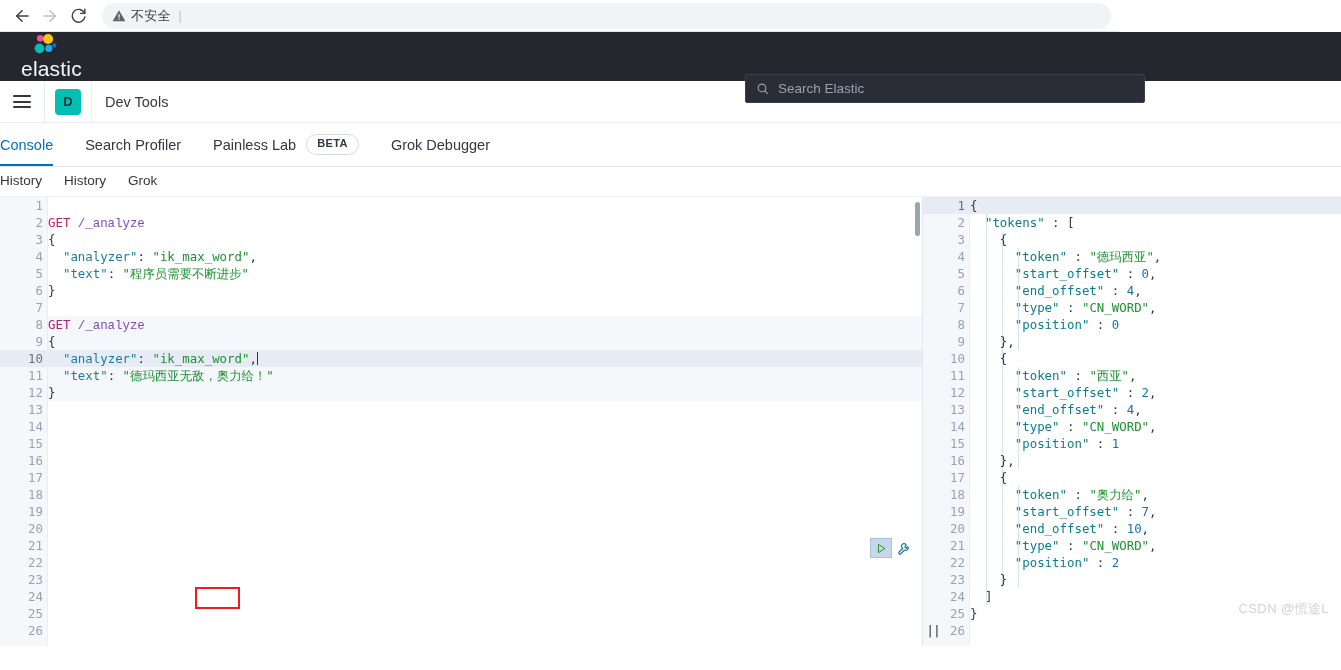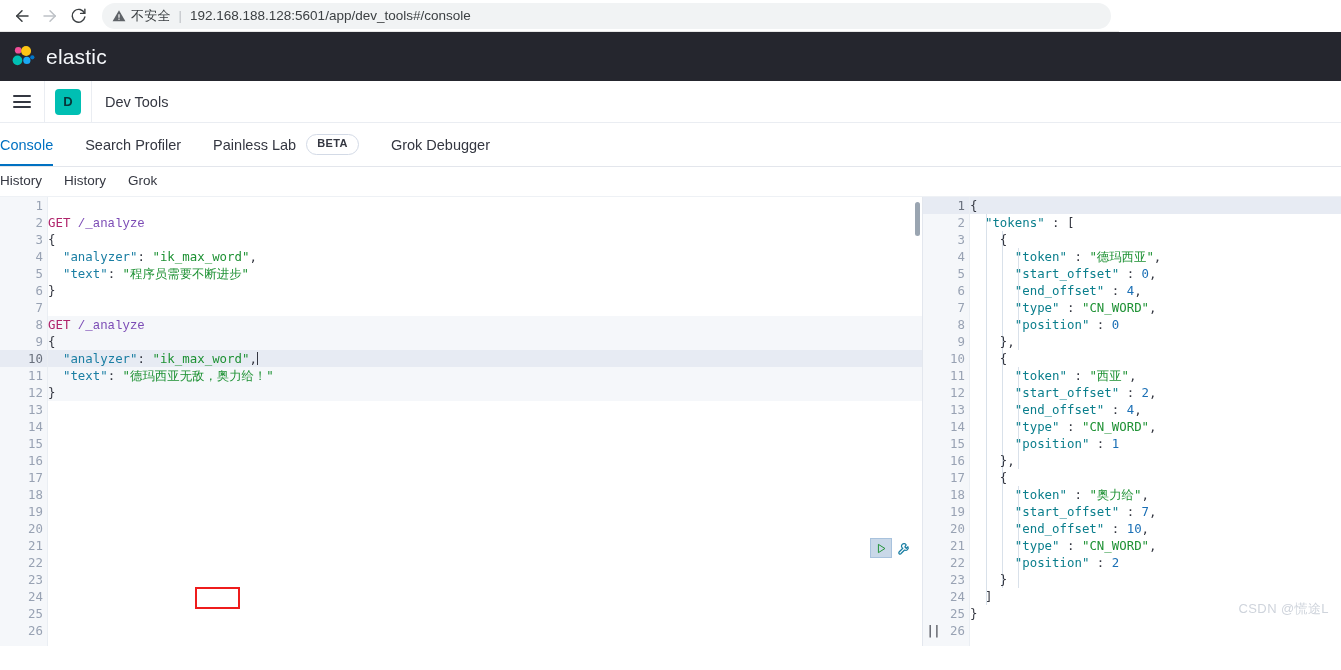--- a/index.html
+++ b/index.html
@@ -41,21 +41,21 @@
   .url-sep { color: #bdc1c6; margin: 0 8px; font-size: 13px; }
   .url-text { color: #3c4043; font-size: 13.5px; white-space: nowrap; }
 
   
   .elastic-header {
     height: 49px; width: 1341px;
     background: #25262e;
     display: flex; align-items: center;
     position: relative;
   }
-  .brand { display: flex; align-items: center; margin-left: 12px; }
+  .brand { display: flex; align-items: center; margin-left: 12px; flex-direction: column; }
   .brand-word {
     color: #f5f7fa; font-size: 21px; margin-left: 9px;
     font-weight: 400; letter-spacing: .2px;
   }
   .search-wrap {
     position: absolute; left: 745px; top: 42px;
     width: 400px; height: 29px;
     background: #2b2d36;
     border: 1px solid #3c3f4b;
     border-radius: 2px;
@@ -276,34 +276,40 @@
   <div class="omnibox">
     <span class="warn-tri">
       <svg width="14" height="14" viewBox="0 0 24 24" fill="#5f6368">
         <path d="M12 2 L23 21 H1 Z"></path>
         <rect x="11" y="9" width="2" height="6" fill="#fff"></rect>
         <rect x="11" y="16.5" width="2" height="2" fill="#fff"></rect>
       </svg>
     </span>
     <span class="insecure-text">不安全</span>
     <span class="url-sep">|</span>
-    <span class="url-text">192.168.188.128:5601/app/dev_tools#/console</span>
   </div>
 </div>
 
 <div class="elastic-header">
   <div class="brand">
     <svg width="25" height="25" viewBox="0 0 32 32">
       <circle cx="8" cy="8" r="4.3" fill="#f04e98"></circle>
       <circle cx="18" cy="9" r="6.4" fill="#fec514"></circle>
       <circle cx="7" cy="21" r="6.2" fill="#00bfb3"></circle>
       <circle cx="19" cy="21" r="4.6" fill="#1ba9f5"></circle>
       <circle cx="26" cy="17" r="2.7" fill="#0077cc"></circle>
     </svg>
     <span class="brand-word">elastic</span>
+  </div>
+  <div class="search-wrap">
+    <svg width="13" height="13" viewBox="0 0 24 24" fill="none" stroke="#98a2b3" stroke-width="2.2">
+      <circle cx="11" cy="11" r="7"></circle>
+        <line x1="16.5" y1="16.5" x2="21" y2="21" stroke-linecap="round"></line>
+    </svg>
+    <span class="search-ph">Search Elastic</span>
   </div>
 </div>
 
 <div class="app-bar">
   <div class="hamburger">
     <div class="ham-lines">
       <span></span>
         <span></span>
         <span></span>
     </div>

